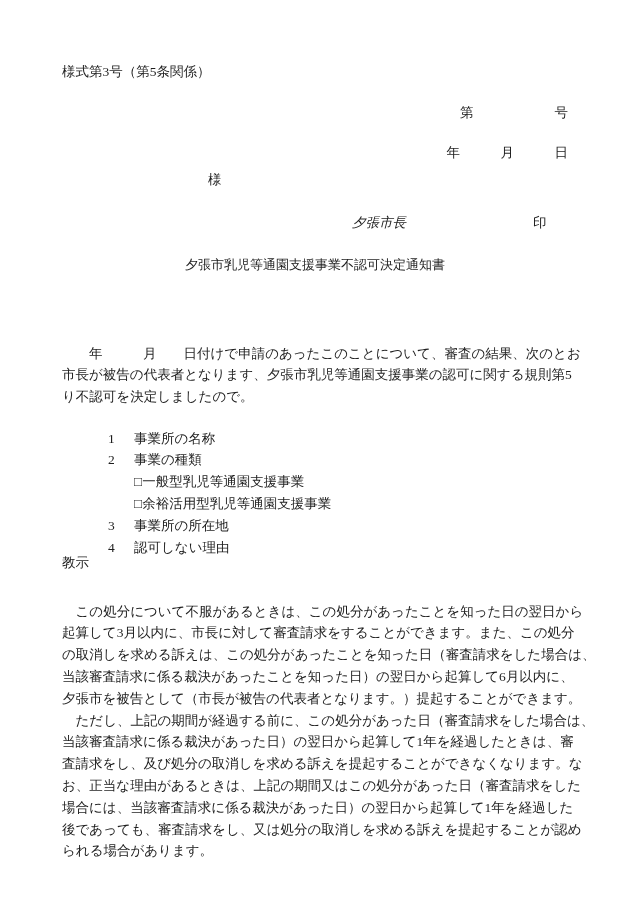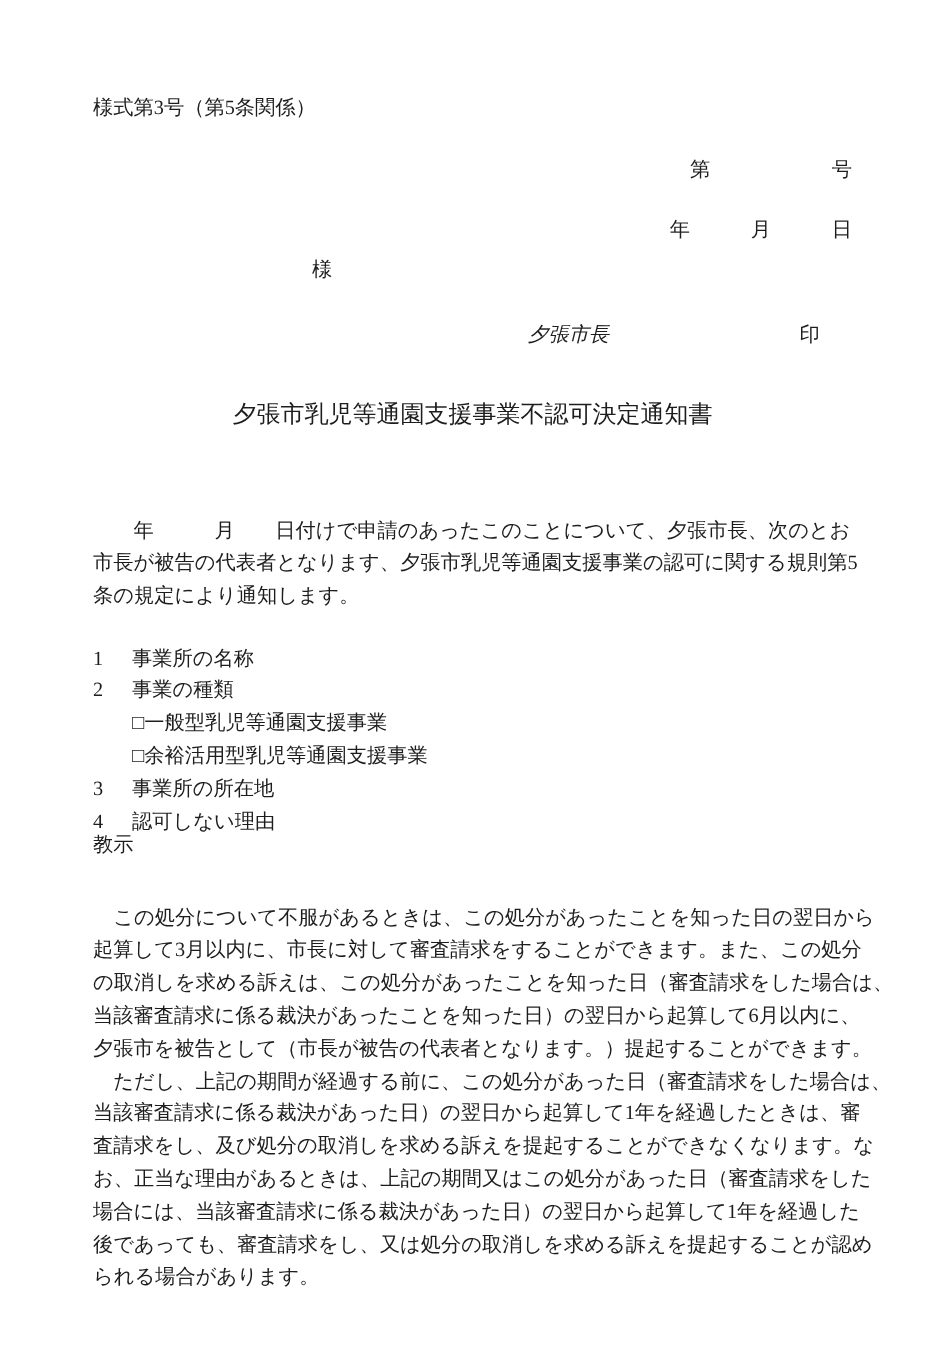--- a/index.html
+++ b/index.html
@@ -21,30 +21,30 @@
 
   .form-number   { left: 62px;  top: 61px; }
   .doc-number    { right: 62px; top: 102px; text-align: left; }
   .date-line     { right: 62px; top: 126px; text-align: right; margin-top: 16px; }
   .recipient     { left: 208px; top: 169px; }
   .sender        { left: 352px; top: 212px; font-style: italic; }
   .seal          { left: 533px; top: 212px; }
   .title {
     left: 0; right: 0; top: 254px;
     text-align: center;
-    font-size: 16px; font-weight: normal;
-    margin: 12px;
+    font-size: 13px; font-weight: normal;
+    margin: 0;
   }
   .opening       { left: 62px; top: 299px; width: 526px; }
   .list          { left: 62px; top: 384px; width: 526px; }
   .kyoji-heading { left: 62px; top: 552px; }
   .kyoji         { left: 62px; top: 557px; width: 526px; }
 
   .text-line { white-space: pre; }
-  .list-row  { white-space: pre; }
+  .list-row  { white-space: pre; margin-left: 46px; }
   .kind-numbered .prefix { display: inline-block; width: 26px; }
   .kind-checkbox { padding-left: 26px; }
 </style>
 </head>
 <body>
 
 <div class="page">
 
   <div class="abs form-number">様式第3号（第5条関係）</div>
 
@@ -54,21 +54,21 @@
 
   <div class="abs recipient">様</div>
 
   <div class="abs sender">夕張市長</div>
 
   <div class="abs seal">印</div>
 
   <h1 class="abs title">夕張市乳児等通園支援事業不認可決定通知書</h1>
 
   <div class="abs opening">
-    <div class="text-line">　　年　　　月　　日付けで申請のあったこのことについて、夕張市長、次のとお</div><div class="text-line">市長が被告の代表者となります、夕張市乳児等通園支援事業の認可に関する規則第5</div><div class="text-line">条の規定により通知します。</div>
+    <div class="text-line">　　年　　　月　　日付けで申請のあったこのことについて、審査の結果、次のとお</div><div class="text-line">市長が被告の代表者となります、夕張市乳児等通園支援事業の認可に関する規則第5</div><div class="text-line">り不認可を決定しましたので。</div>
   </div>
 
   <div class="abs list">
     <div class="list-row kind-numbered"><span class="prefix">1</span><span class="label">事業所の名称</span></div><div class="list-row kind-numbered"><span class="prefix">2</span><span class="label">事業の種類</span></div><div class="list-row kind-checkbox"><span class="prefix">□</span><span class="label">一般型乳児等通園支援事業</span></div><div class="list-row kind-checkbox"><span class="prefix">□</span><span class="label">余裕活用型乳児等通園支援事業</span></div><div class="list-row kind-numbered"><span class="prefix">3</span><span class="label">事業所の所在地</span></div><div class="list-row kind-numbered"><span class="prefix">4</span><span class="label">認可しない理由</span></div>
   </div>
 
   <div class="abs kyoji-heading">教示</div>
 
   <div class="abs kyoji">
     <div class="text-line">　この処分について不服があるときは、この処分があったことを知った日の翌日から</div><div class="text-line">起算して3月以内に、市長に対して審査請求をすることができます。また、この処分</div><div class="text-line">の取消しを求める訴えは、この処分があったことを知った日（審査請求をした場合は、</div><div class="text-line">当該審査請求に係る裁決があったことを知った日）の翌日から起算して6月以内に、</div><div class="text-line">夕張市を被告として（市長が被告の代表者となります。）提起することができます。</div><div class="text-line">　ただし、上記の期間が経過する前に、この処分があった日（審査請求をした場合は、</div><div class="text-line">当該審査請求に係る裁決があった日）の翌日から起算して1年を経過したときは、審</div><div class="text-line">査請求をし、及び処分の取消しを求める訴えを提起することができなくなります。な</div><div class="text-line">お、正当な理由があるときは、上記の期間又はこの処分があった日（審査請求をした</div><div class="text-line">場合には、当該審査請求に係る裁決があった日）の翌日から起算して1年を経過した</div><div class="text-line">後であっても、審査請求をし、又は処分の取消しを求める訴えを提起することが認め</div><div class="text-line">られる場合があります。</div>

